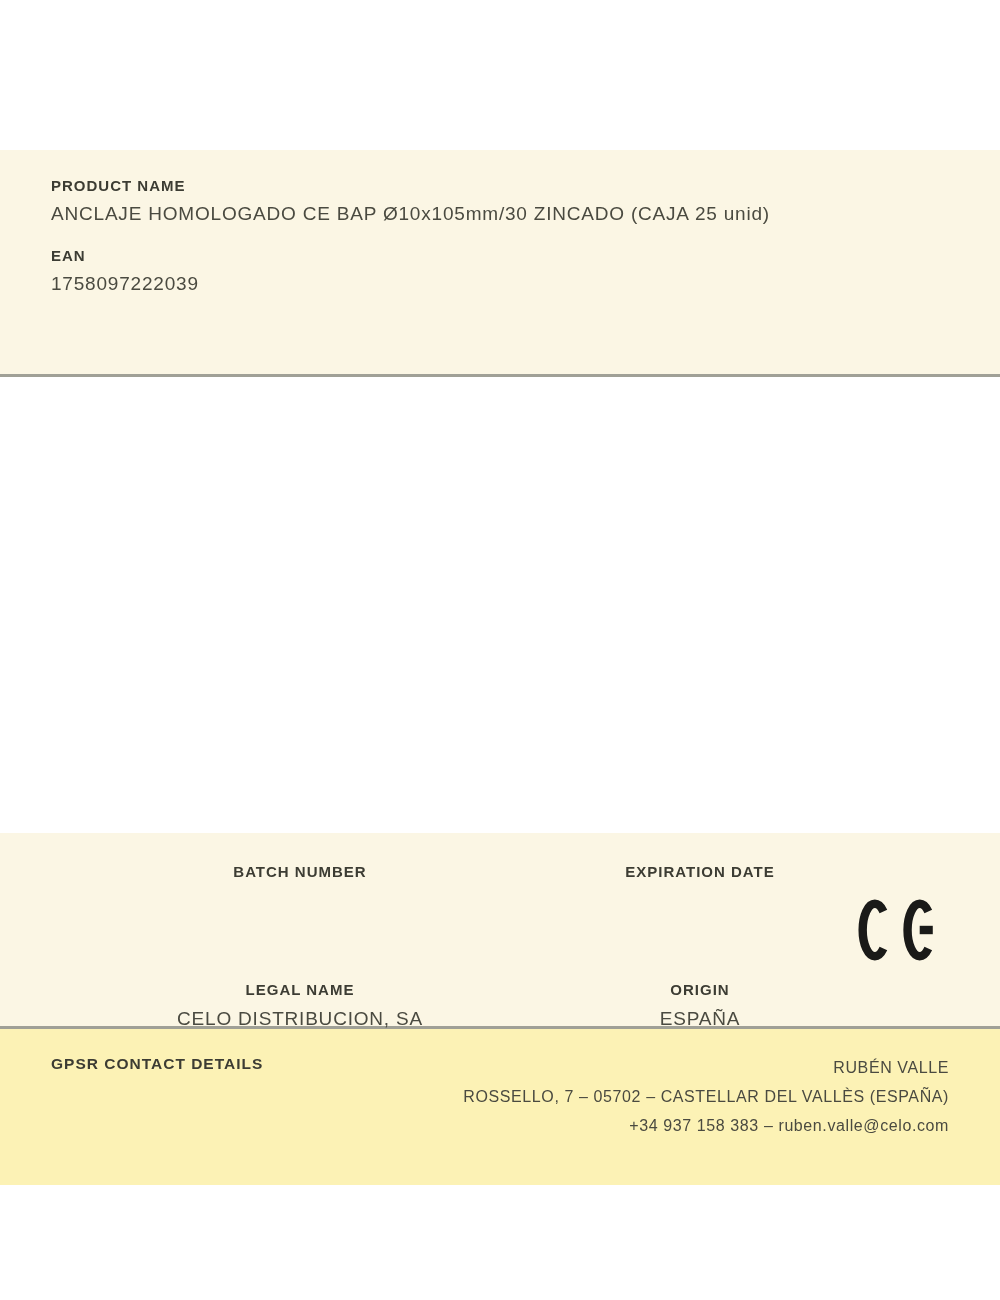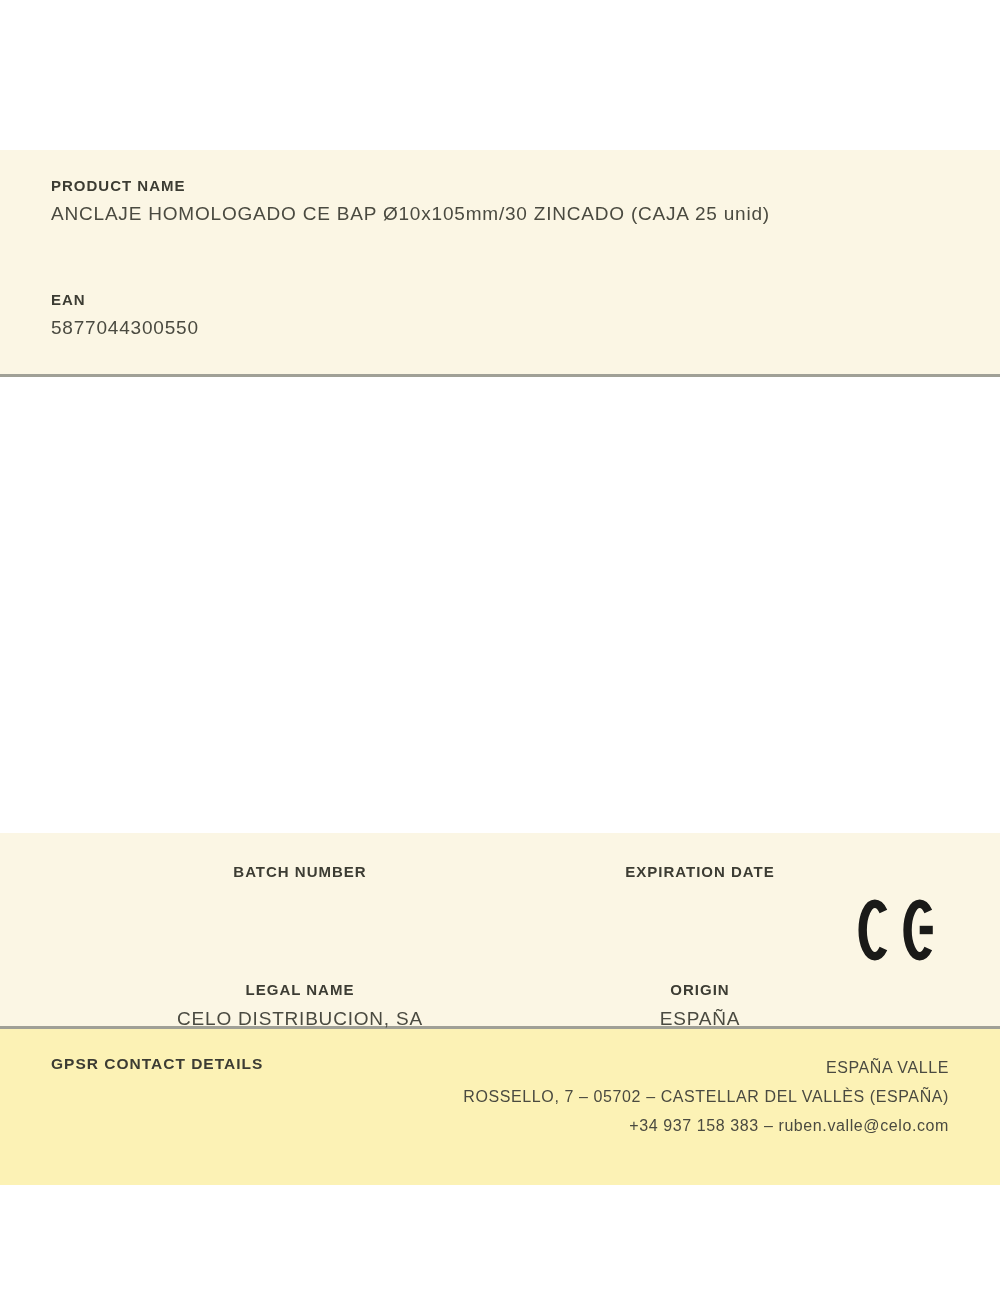--- a/index.html
+++ b/index.html
@@ -29,21 +29,21 @@
 
   
   .section-product{
     margin-top:150px;
     height:227px;
     background:var(--section-bg);
     border-bottom:3px solid var(--border);
     padding:27px 51px 0 51px;
   }
   .section-product .value{margin-top:9px;}
-  .section-product .row-ean{margin-top:66px;}
+  .section-product .row-ean{margin-top:22px;}
 
   
   .white-gap{height:456px;background:var(--page-bg);}
 
   
   .section-batch{
     position:relative;
     height:196px;
     background:var(--section-bg);
     border-bottom:3px solid var(--border);
@@ -90,21 +90,21 @@
   }
 </style>
 </head>
 <body>
 
 <div class="section-product">
   <div class="label">PRODUCT NAME</div>
   <div class="value">ANCLAJE HOMOLOGADO CE BAP Ø10x105mm/30 ZINCADO (CAJA 25 unid)</div>
   <div class="row-ean">
     <div class="label">EAN</div>
-    <div class="value">5877044300550</div>
+    <div class="value">1758097222039</div>
   </div>
 </div>
 
 <div class="white-gap"></div>
 
 <div class="section-batch">
   <div class="batch-col col-left">
     <div class="label">BATCH NUMBER</div>
     <div class="value"></div>
     <div class="row2">
@@ -125,17 +125,17 @@
       <path d="M 27.2 13.2 A 13 28 0 1 0 27.2 52.8"></path>
       <path d="M 75.2 13.2 A 13 28 0 1 0 75.2 52.8"></path>
       <path d="M 66 33 H 80"></path>
     </svg>
   </div>
 </div>
 
 <div class="section-gpsr">
   <div class="label gpsr-label">GPSR CONTACT DETAILS</div>
   <div class="gpsr-right">
-    <div>ESPAÑA VALLE</div>
+    <div>RUBÉN VALLE</div>
     <div>ROSSELLO, 7 – 05702 – CASTELLAR DEL VALLÈS (ESPAÑA)</div>
     <div>+34 937 158 383 – ruben.valle@celo.com</div>
   </div>
 </div>
 
 </body></html>

